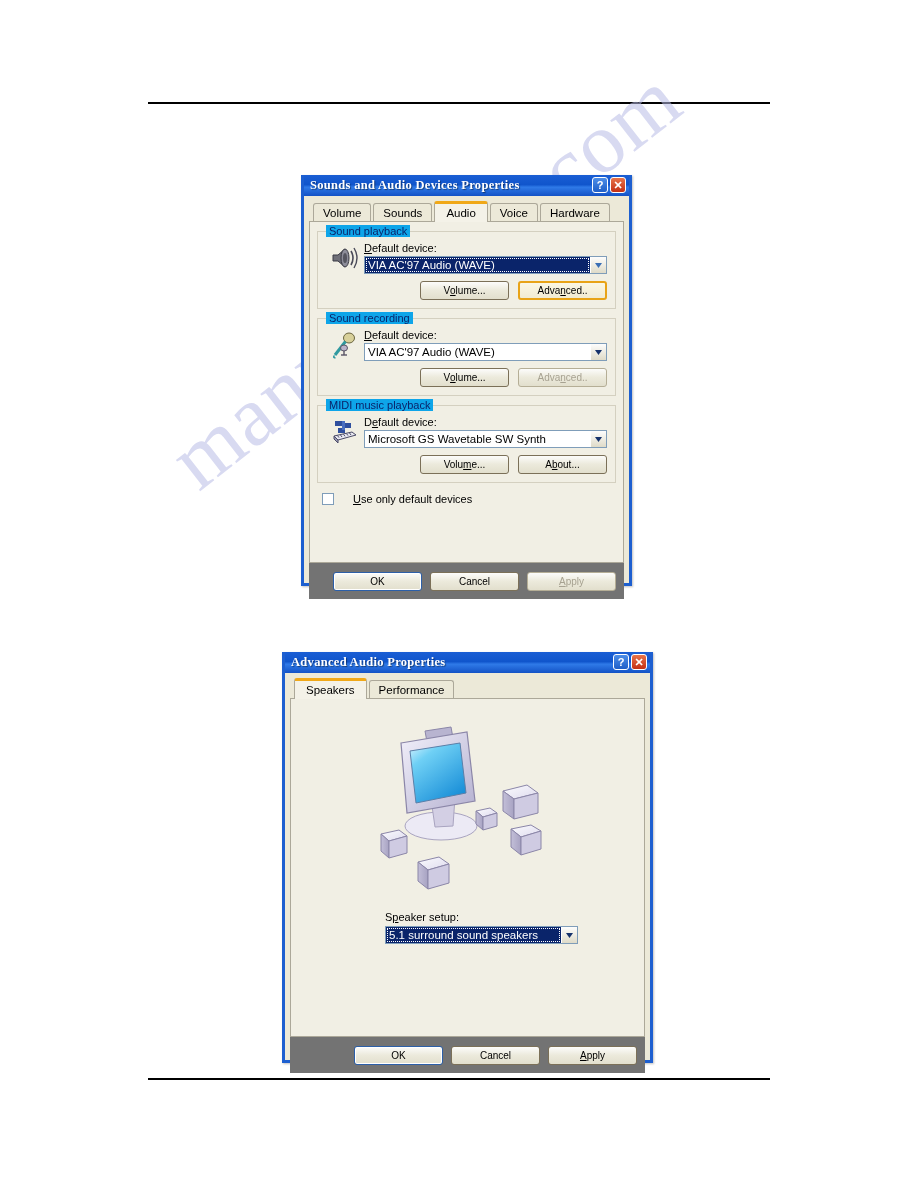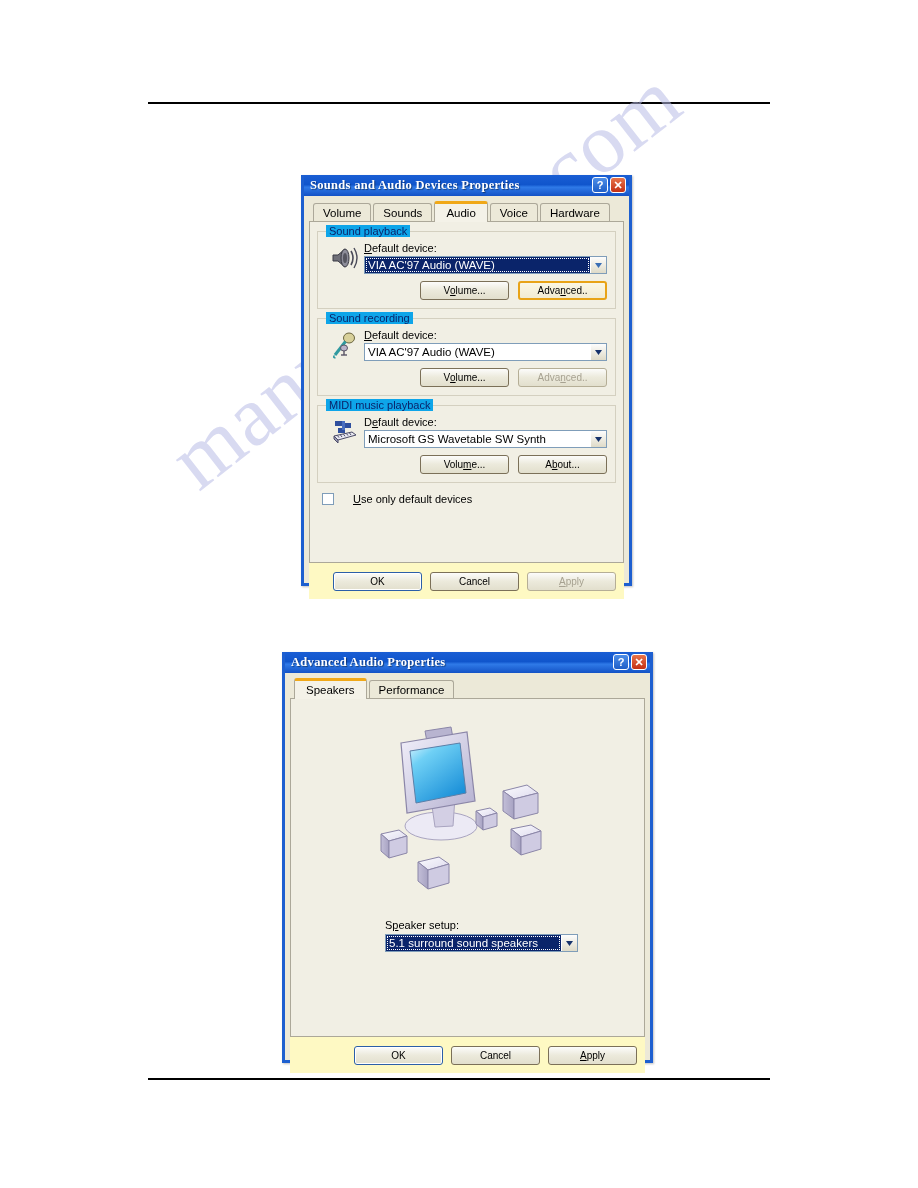--- a/index.html
+++ b/index.html
@@ -221,36 +221,36 @@
   .checkrow span {
     font-size: 11px; color: #000;
     font-family: "Liberation Sans", sans-serif;
   }
 
   
   .dlg-footer {
     display: flex; justify-content: flex-end;
     gap: 8px;
     padding: 9px 8px 8px 0;
-    background: #fef9c3;
+    background: #737373;
   }
 
   
   .spk-intro { display: flex; padding: 10px 12px 0 10px; }
   .spk-intro-icon { width: 40px; flex: 0 0 40px; padding-top: 1px; }
   .spk-intro-text {
     font-size: 11.5px; line-height: 14px; color: #000;
     font-family: "Liberation Sans", sans-serif;
   }
   .spk-art {
     height: 200px;
     display: flex; align-items: center; justify-content: center;
     margin-top: 6px;
   }
-  .spk-setup { padding: 0 0 0 94px; margin-top: 14px; }
+  .spk-setup { padding: 0 0 0 94px; margin-top: 6px; }
   .spk-setup .field-label { margin-bottom: 3px; }
   .spk-combo-wrap { width: 193px; }
 </style>
 </head>
 <body>
 
 <div class="page-rule top"></div>
 <div class="page-rule bottom"></div>
 <div class="watermark">manualshive.com</div>
 

